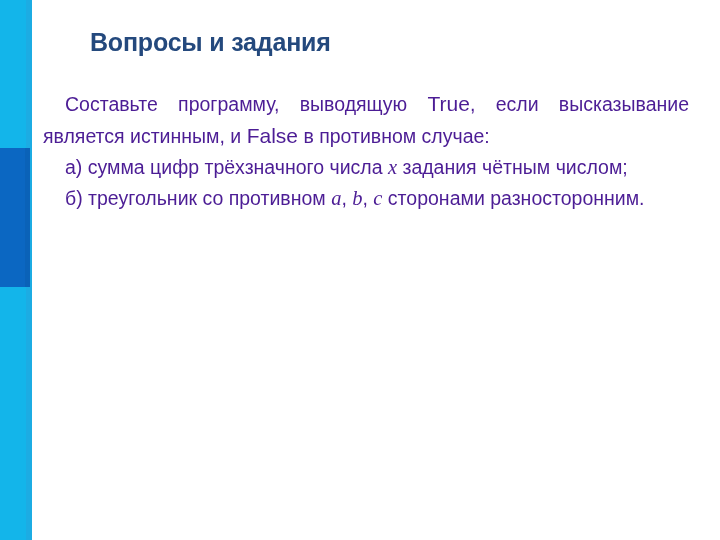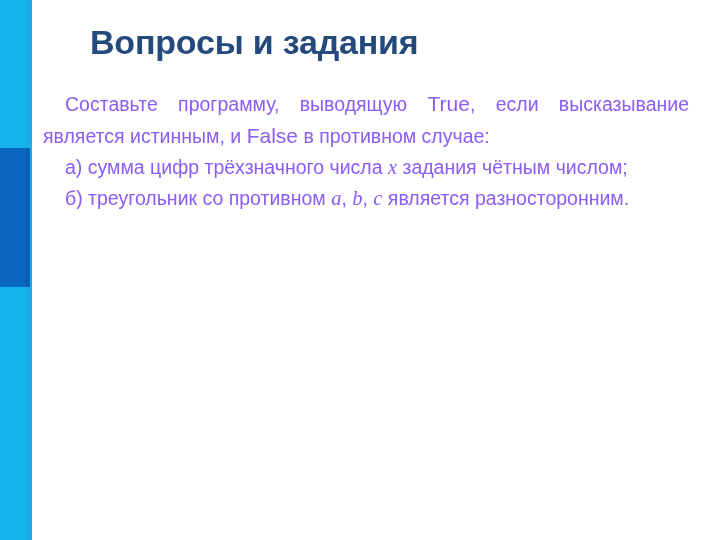--- a/index.html
+++ b/index.html
@@ -60,37 +60,37 @@
   }
 
   
   .title {
     position: absolute;
     left: 90px;
     top: 20px;
     width: 560px;
     font-family: "Liberation Sans", sans-serif;
     font-weight: bold;
-    font-size: 34px;
+    font-size: 25px;
     line-height: 44px;
     color: #24497D;
     letter-spacing: -0.2px;
     white-space: nowrap;
   }
 
   
   .body-block {
     position: absolute;
     left: 43px;
     top: 88px;
     width: 646px;
     font-family: "Liberation Sans", sans-serif;
     font-size: 19.5px;
     line-height: 31px;
-    color: #8b5cf6;
+    color: #4c1d95;
     text-align: justify;
     text-justify: inter-word;
   }
   .para {
     margin: 0;
     text-indent: 22px;
     text-align: justify;
   }
   
 
@@ -115,16 +115,16 @@
   <div class="bar-navy-edge"></div>
 
   <div class="title">Вопросы и задания</div>
 
   <div class="body-block">
 
     <p class="para"><span>Составьте программу, выводящую </span><span class="mono-lit">True</span><span>, если высказывание является истинным, и </span><span class="mono-lit">False</span><span> в противном случае:</span></p>
 
     <p class="para"><span>а) сумма цифр трёхзначного числа </span><span class="var">x</span><span> задания чётным числом;</span></p>
 
-    <p class="para"><span>б) треугольник со противном </span><span class="var">a</span><span>, </span><span class="var">b</span><span>, </span><span class="var">c</span><span> является разносторонним.</span></p>
+    <p class="para"><span>б) треугольник со противном </span><span class="var">a</span><span>, </span><span class="var">b</span><span>, </span><span class="var">c</span><span> сторонами разносторонним.</span></p>
 
   </div>
 </div>
 
 </body></html>

